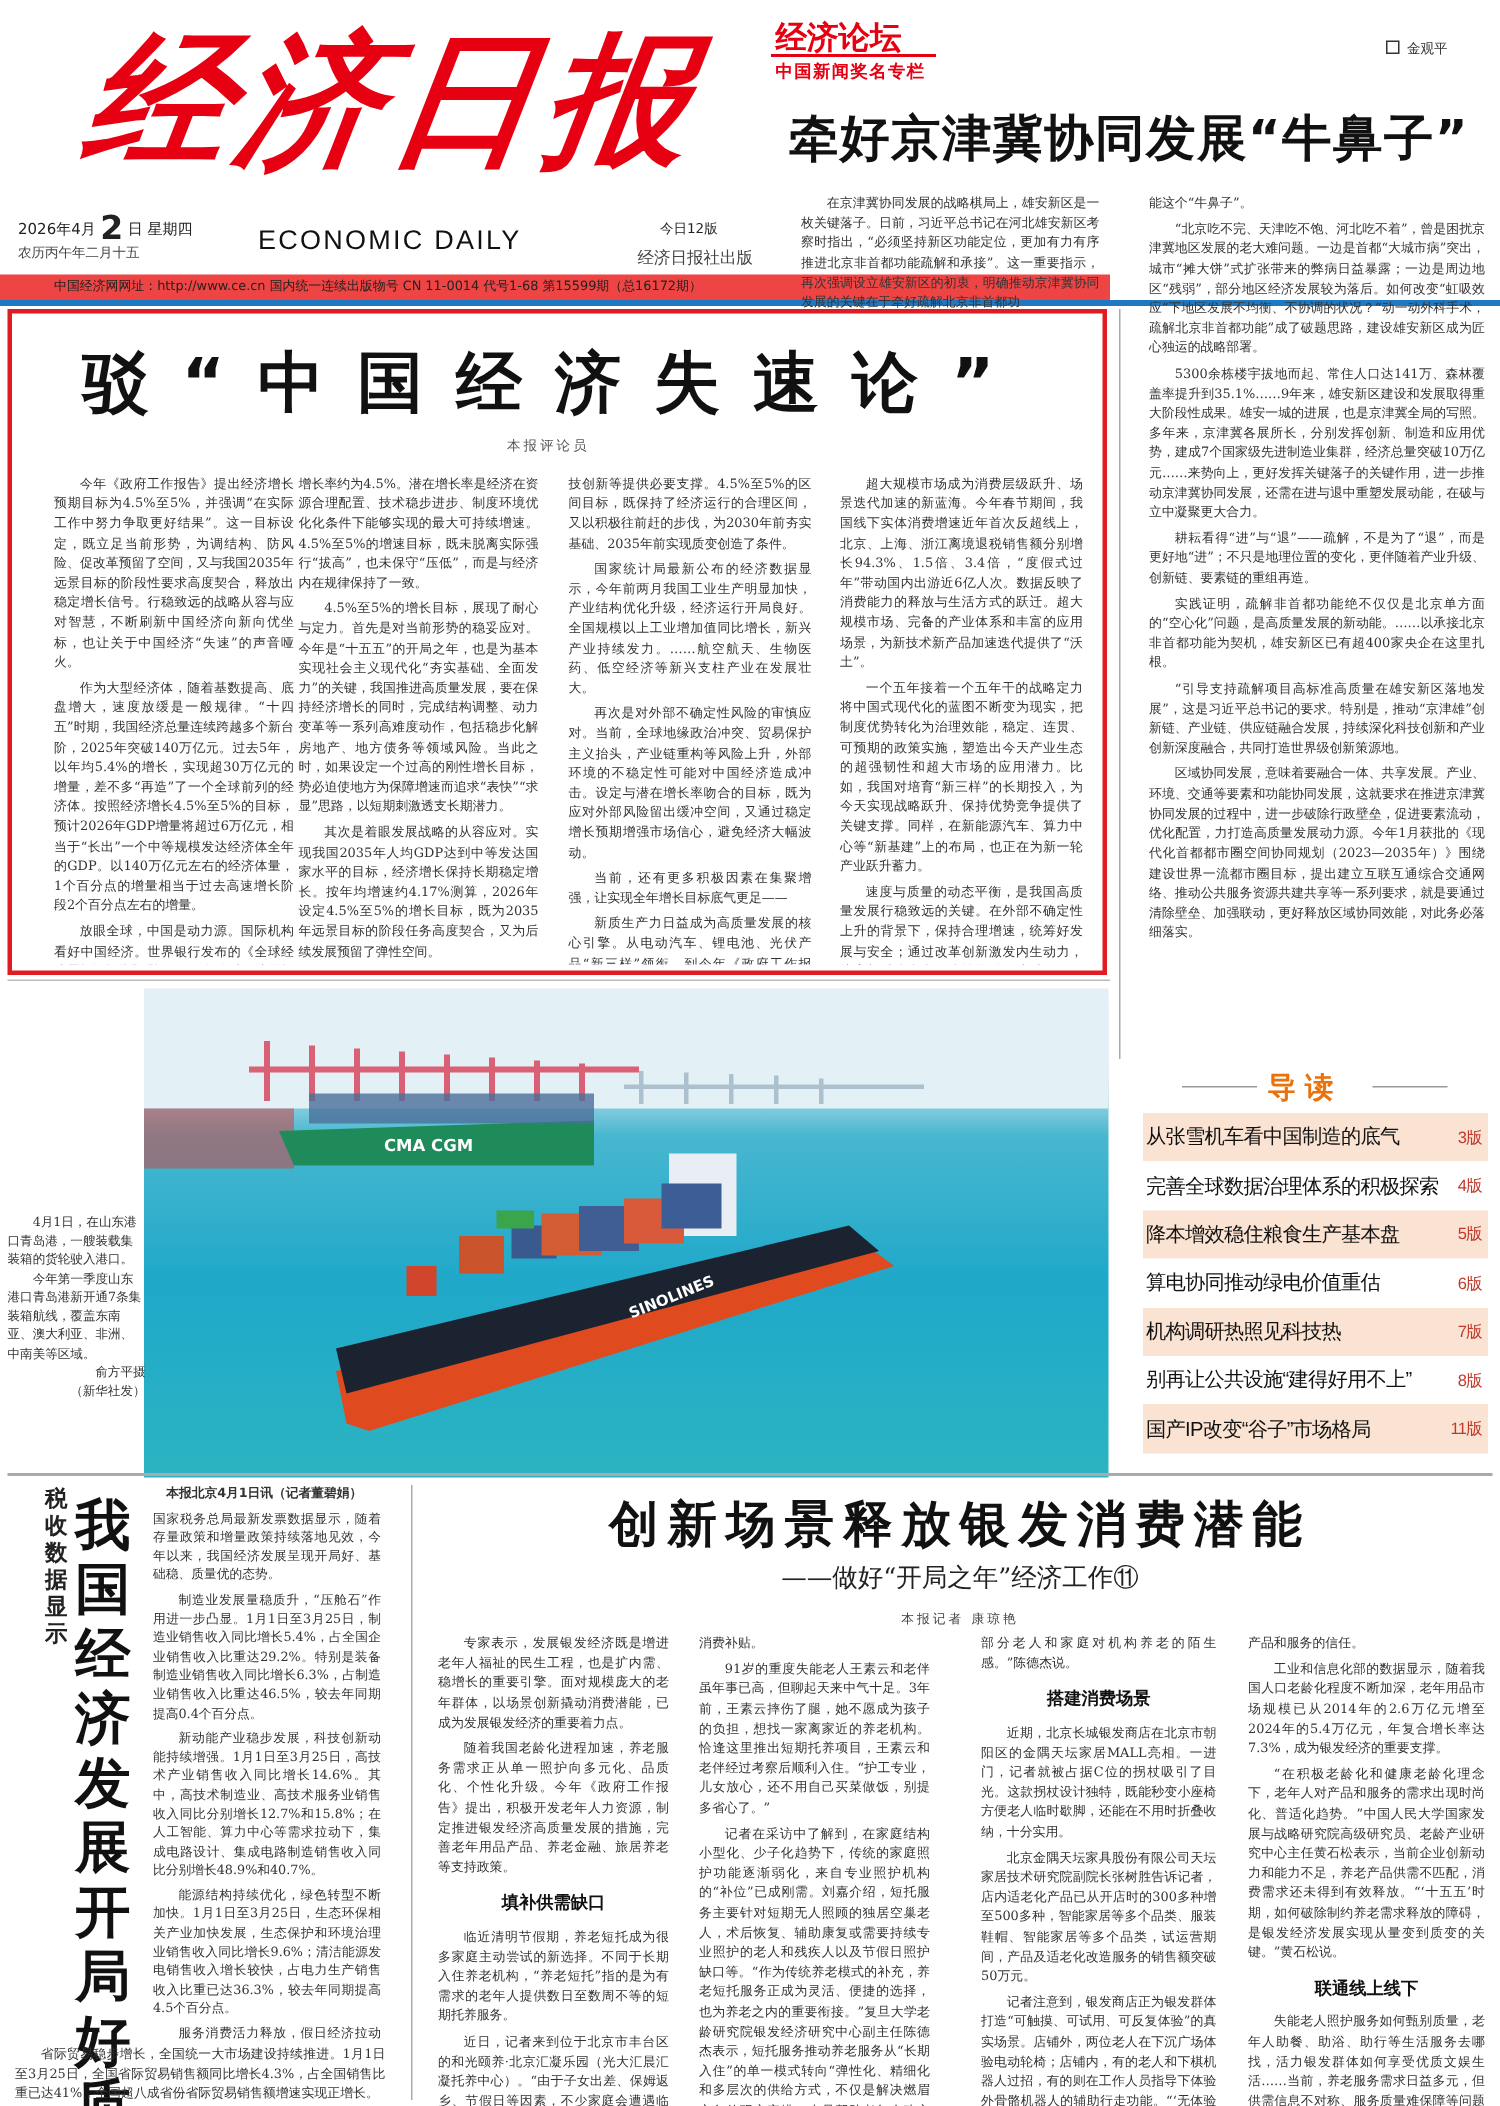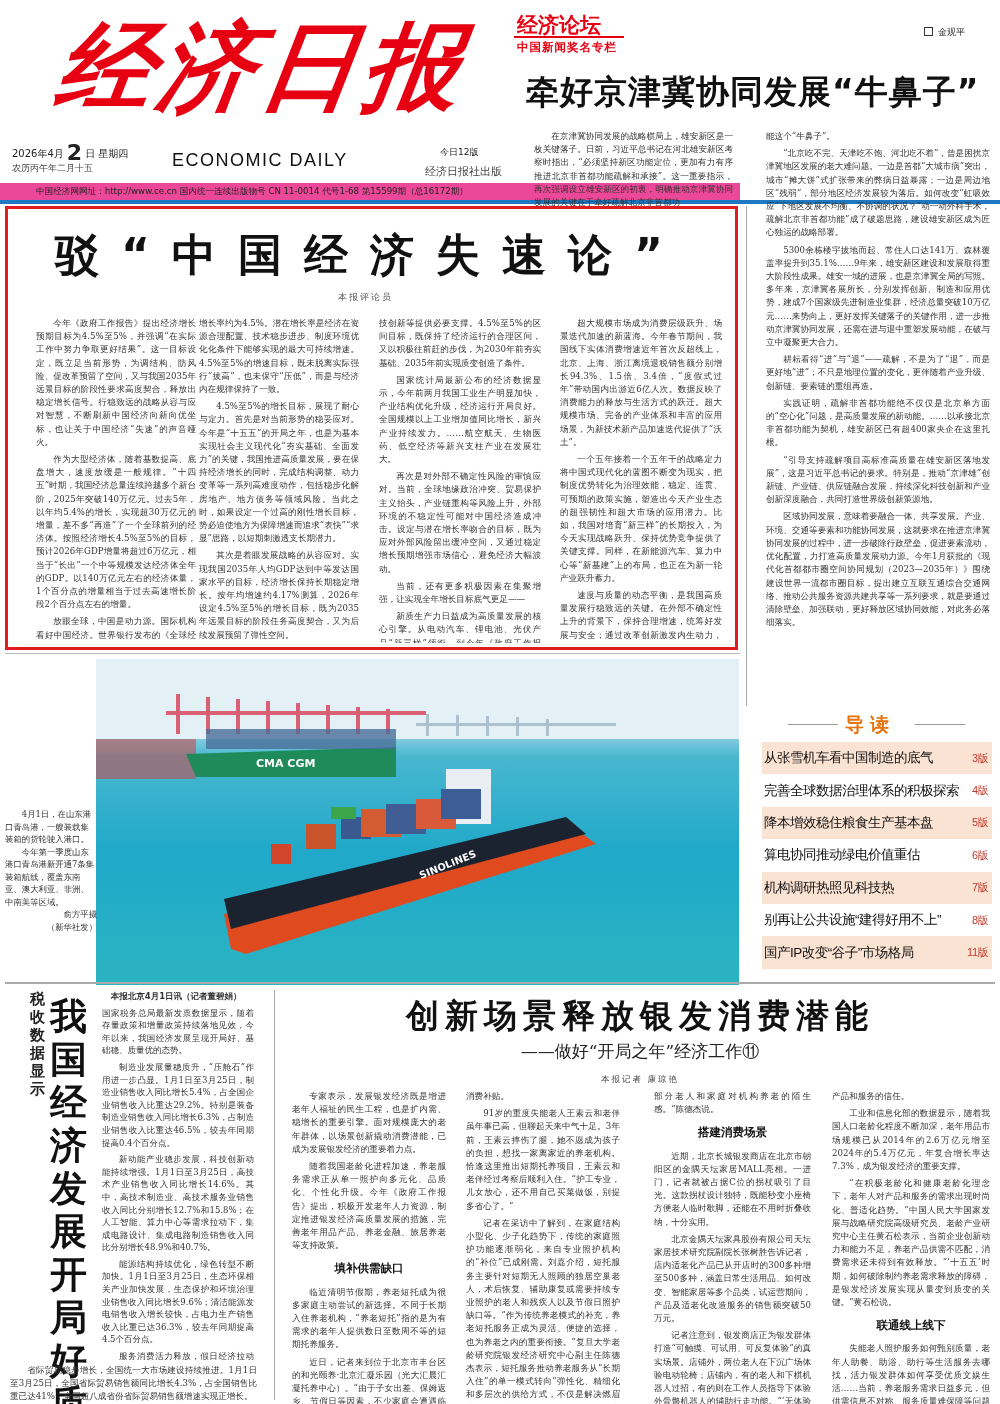--- a/index.html
+++ b/index.html
@@ -7,21 +7,21 @@
 .abs{position:absolute}
 .txt{font-size:8.6px;line-height:13.2px;color:#333;text-align:justify;text-indent:2em}
 .txt p{margin:4px;text-indent:2em}
 .masthead-logo{left:58px;top:8px;width:420px;height:118px;color:#e60012;font-family:"DejaVu Serif",serif;font-weight:bold;font-size:96px;letter-spacing:6px;line-height:118px;font-style:italic;transform:skewX(-8deg)}
 .date{left:12px;top:140px;font-family:"DejaVu Sans",sans-serif;font-size:10px;color:#222}
 .date b{font-size:22px;font-weight:bold;vertical-align:-3px;margin:0 3px}
 .lunar{left:12px;top:162px;font-size:9px;color:#444}
 .econ{left:172px;top:150px;font-family:"Liberation Sans",sans-serif;font-size:18px;letter-spacing:1.5px;color:#111}
 .edition{left:440px;top:146px;font-family:"DejaVu Sans",sans-serif;font-size:9px}
 .publisher{left:425px;top:164px;font-size:11px;color:#444}
-.infobar{left:0;top:183px;width:740px;height:17px;background:#ec4899;font-family:"DejaVu Sans",sans-serif;font-size:8.6px;line-height:17px;padding-left:36px;color:#222;white-space:nowrap}
+.infobar{left:0;top:183px;width:740px;height:17px;background:#ef4444;font-family:"DejaVu Sans",sans-serif;font-size:8.6px;line-height:17px;padding-left:36px;color:#222;white-space:nowrap}
 .bluebar{left:0;top:200px;width:1000px;height:4px;background:#1e78c2}
 .forum-title{left:517px;top:11px;font-family:"DejaVu Sans",sans-serif;font-weight:bold;font-size:21px;color:#e60012}
 .forum-line{left:514px;top:36px;width:110px;height:2px;background:#e60012}
 .forum-sub{left:517px;top:40px;font-family:"DejaVu Serif",serif;font-weight:bold;font-size:11.5px;color:#e60012;letter-spacing:1px}
 .author-top{left:924px;top:26px;font-size:9px;color:#333}
 .author-top span{display:inline-block;width:9px;height:9px;border:1px solid #333;margin-right:5px;vertical-align:-1px}
 .forum-headline{left:526px;top:70px;font-family:"DejaVu Sans",sans-serif;font-weight:bold;font-size:33px;color:#111;letter-spacing:1px;white-space:nowrap}
 .redbox{left:5px;top:206px;width:733px;height:444px;border:3px solid #e01b22}
 .ed-title{left:0;top:226px;width:740px;text-align:center;font-family:"DejaVu Sans",sans-serif;font-weight:bold;font-size:44px;letter-spacing:22px;color:#111}
 .ed-byline{left:338px;top:291px;font-size:9px;color:#555;letter-spacing:2px}
@@ -221,21 +221,21 @@
 <div class="col txt" style="left:462px;top:1086px;width:162px;height:318px;overflow:hidden">
   <p style="text-indent:0">消费补贴。</p>
   <p>91岁的重度失能老人王素云和老伴虽年事已高，但聊起天来中气十足。3年前，王素云摔伤了腿，她不愿成为孩子的负担，想找一家离家近的养老机构。恰逢这里推出短期托养项目，王素云和老伴经过考察后顺利入住。“护工专业，儿女放心，还不用自己买菜做饭，别提多省心了。”</p>
   <p>记者在采访中了解到，在家庭结构小型化、少子化趋势下，传统的家庭照护功能逐渐弱化，来自专业照护机构的“补位”已成刚需。刘嘉介绍，短托服务主要针对短期无人照顾的独居空巢老人，术后恢复、辅助康复或需要持续专业照护的老人和残疾人以及节假日照护缺口等。“作为传统养老模式的补充，养老短托服务正成为灵活、便捷的选择，也为养老之内的重要衔接。”复旦大学老龄研究院银发经济研究中心副主任陈德杰表示，短托服务推动养老服务从“长期入住”的单一模式转向“弹性化、精细化和多层次的供给方式，不仅是解决燃眉之急的现实安排，也是帮助老年人建立机构养老认知的重要入口。”</p>
   <p>“作为传统养老模式的补充，养老短托服务正成为更多家庭的选择。”专家指出，短托服务有效回应了专业照护需求，未来还需在标准化、专业化方面持续完善。</p>
 </div>
 <div class="col txt" style="left:650px;top:1086px;width:165px;height:318px;overflow:hidden">
   <p style="text-indent:0">部分老人和家庭对机构养老的陌生感。”陈德杰说。</p>
   <div class="subhead">搭建消费场景</div>
   <p>近期，北京长城银发商店在北京市朝阳区的金隅天坛家居MALL亮相。一进门，记者就被占据C位的拐杖吸引了目光。这款拐杖设计独特，既能秒变小座椅方便老人临时歇脚，还能在不用时折叠收纳，十分实用。</p>
-  <p>北京金隅天坛家具股份有限公司天坛家居技术研究院副院长张树胜告诉记者，店内适老化产品已从开店时的300多种增至500多种，涵盖日常生活用品、如何改变、智能家居等多个品类，试运营期间，产品及适老化改造服务的销售额突破50万元。</p>
+  <p>北京金隅天坛家具股份有限公司天坛家居技术研究院副院长张树胜告诉记者，店内适老化产品已从开店时的300多种增至500多种，智能家居等多个品类、服装鞋帽、智能家居等多个品类，试运营期间，产品及适老化改造服务的销售额突破50万元。</p>
   <p>记者注意到，银发商店正为银发群体打造“可触摸、可试用、可反复体验”的真实场景。店铺外，两位老人在下沉广场体验电动轮椅；店铺内，有的老人和下棋机器人过招，有的则在工作人员指导下体验外骨骼机器人的辅助行走功能。“‘无体验不消费’是银发经济的突出特点，把场景搭建好是激发银发消费潜力的一把钥匙。”张树胜表示，老年人需要深度体验才能建立起对</p>
 </div>
 <div class="col txt" style="left:828px;top:1086px;width:166px;height:318px;overflow:hidden">
   <p style="text-indent:0">产品和服务的信任。</p>
   <p>工业和信息化部的数据显示，随着我国人口老龄化程度不断加深，老年用品市场规模已从2014年的2.6万亿元增至2024年的5.4万亿元，年复合增长率达7.3%，成为银发经济的重要支撑。</p>
   <p>“在积极老龄化和健康老龄化理念下，老年人对产品和服务的需求出现时尚化、普适化趋势。”中国人民大学国家发展与战略研究院高级研究员、老龄产业研究中心主任黄石松表示，当前企业创新动力和能力不足，养老产品供需不匹配，消费需求还未得到有效释放。“‘十五五’时期，如何破除制约养老需求释放的障碍，是银发经济发展实现从量变到质变的关键。”黄石松说。</p>
   <div class="subhead">联通线上线下</div>
   <p>失能老人照护服务如何甄别质量，老年人助餐、助浴、助行等生活服务去哪找，活力银发群体如何享受优质文娱生活……当前，养老服务需求日益多元，但供需信息不对称、服务质量难保障等问题制约着银发消费潜力的释放。</p>
   <div class="cont">（下转第二版）</div>
 </div>

